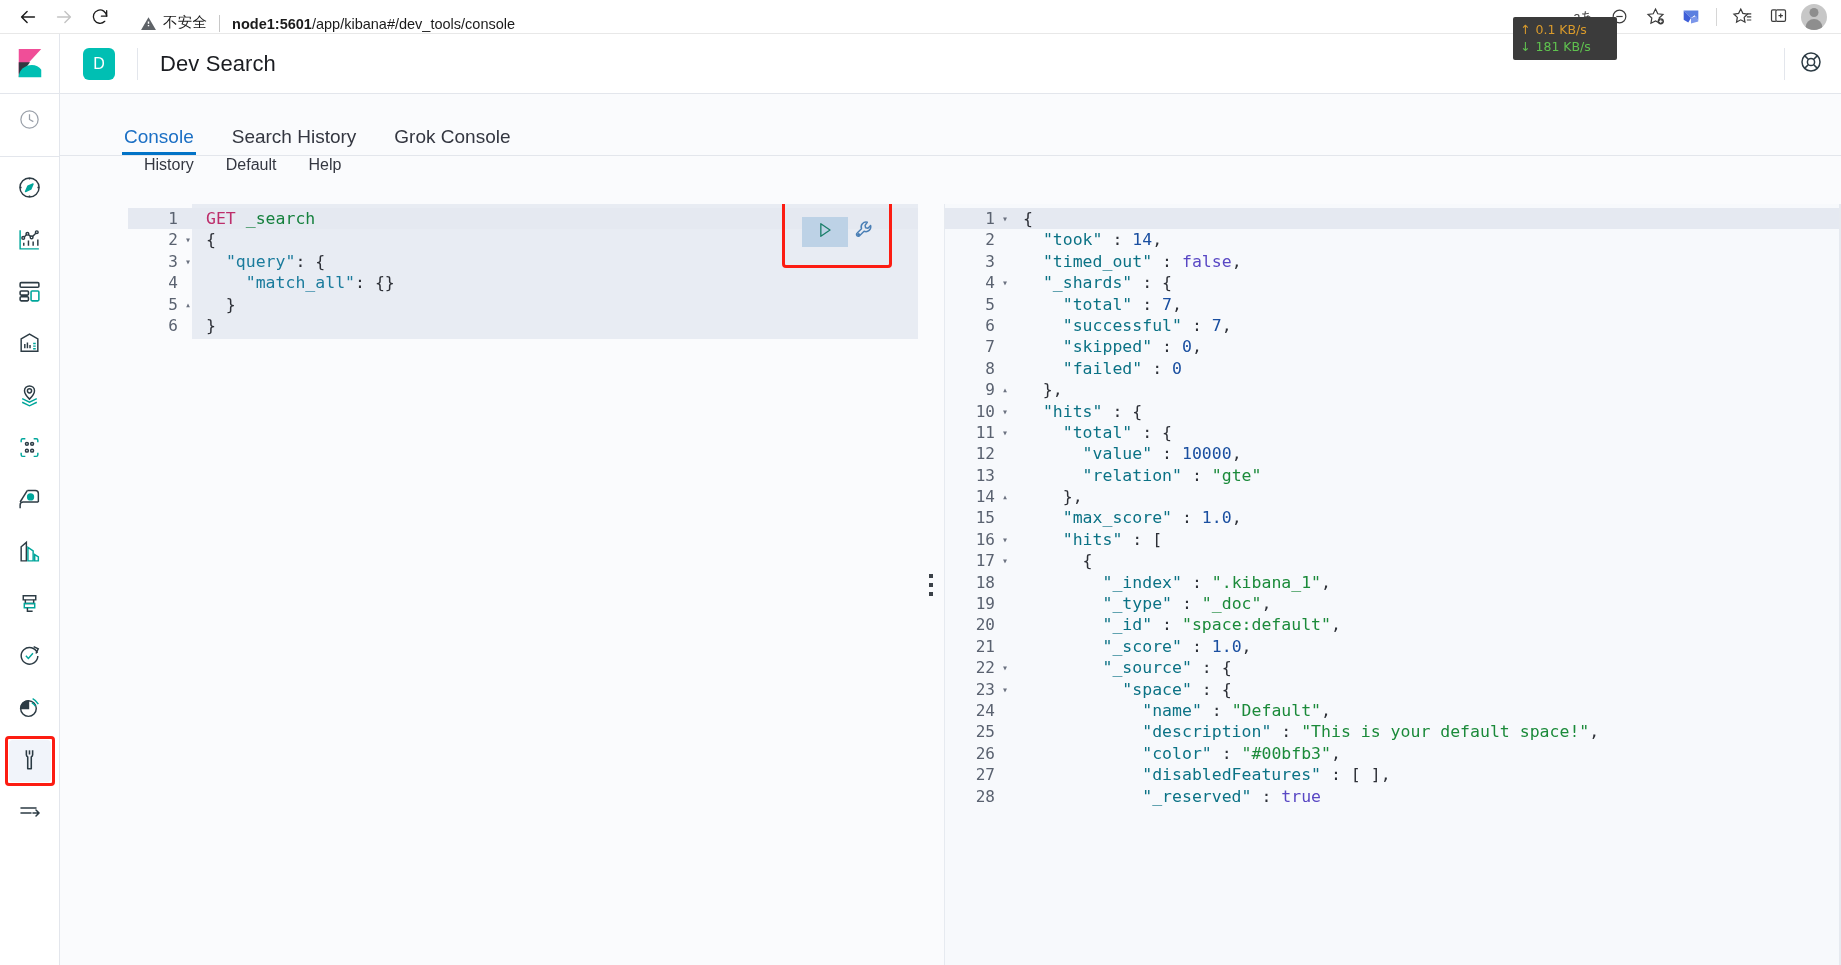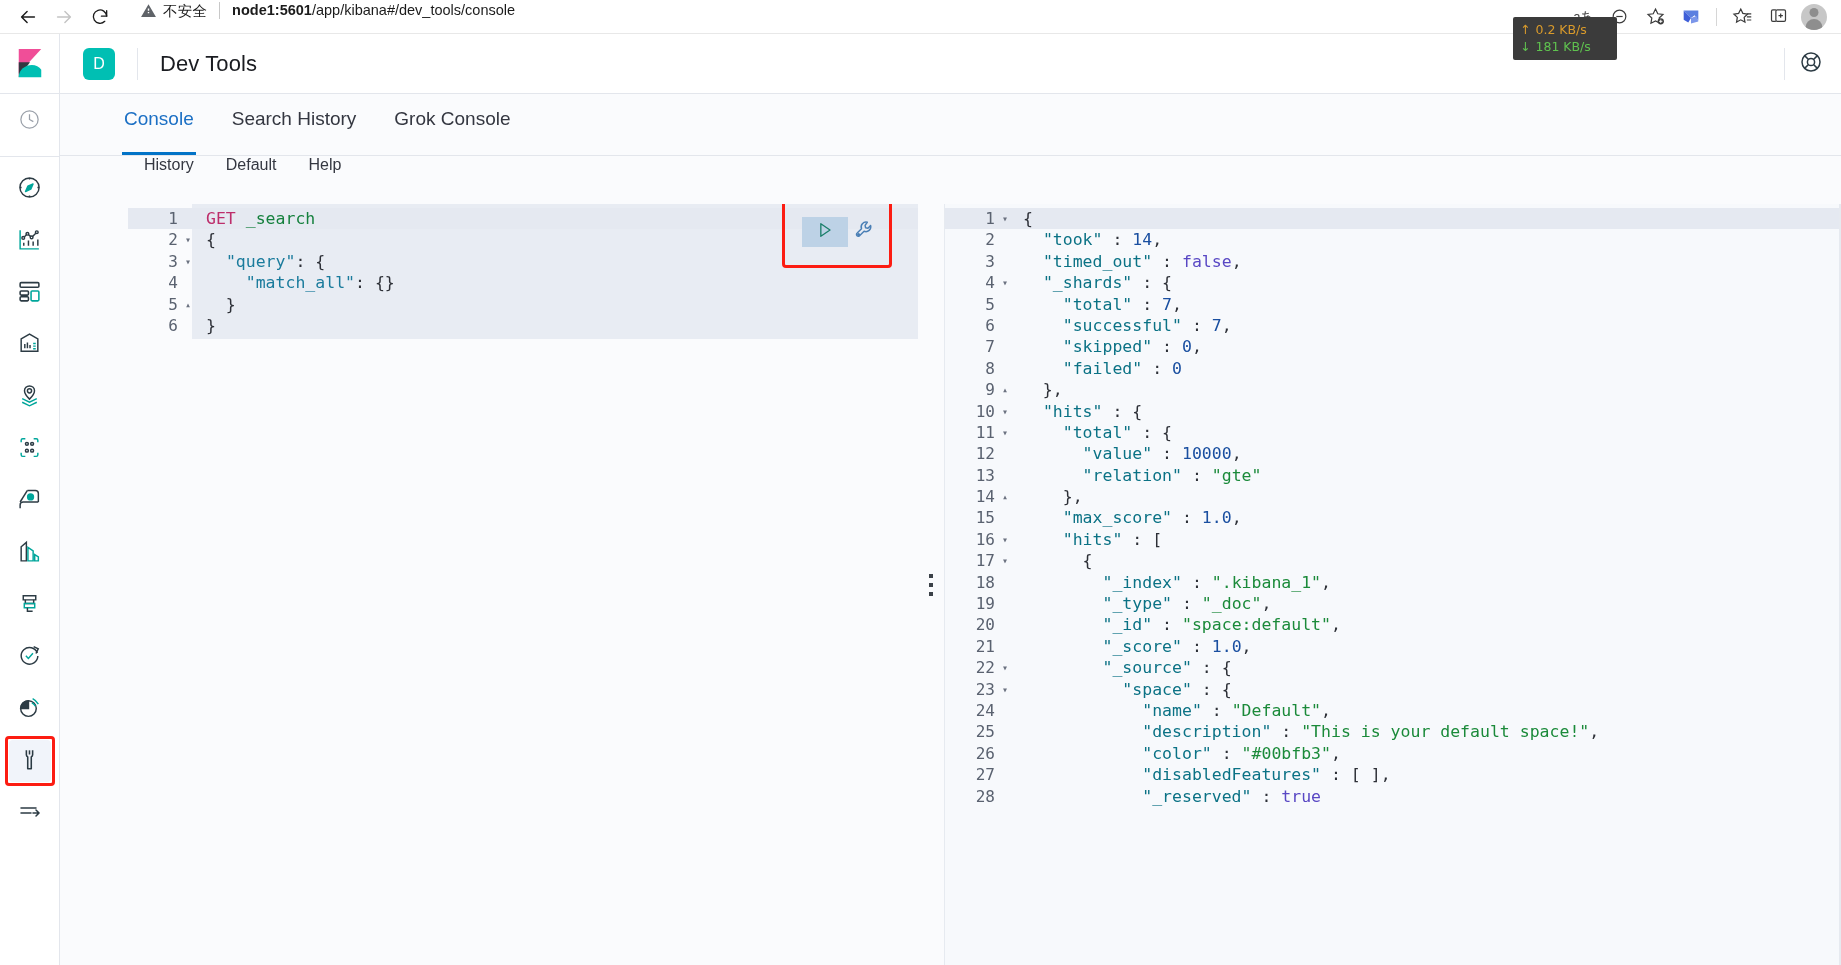--- a/index.html
+++ b/index.html
@@ -25,21 +25,21 @@
     display: flex; align-items: center; justify-content: center;
     color: #1c1c1c;
     flex: none;
   }
   .nav-btn.disabled { color: #c4c4c4; }
   .nav-btn svg { display: block; }
 
   .url-area {
     flex: 1;
     display: flex;
-    align-items: flex-start;
+    align-items: flex-end;
     height: 30px;
     margin-left: 12px;
     margin-right: 8px;
     background: #ffffff;
     border-radius: 4px;
     padding-left: 10px;
     font-size: 14.5px;
     color: #1b1b1b;
     position: relative;
   }
@@ -169,21 +169,21 @@
     height: 62px;
     display:flex; align-items: flex-end;
     padding-left: 62px;
     background: #fafbfd;
     border-bottom: 1px solid #e3e6ec;
     flex:none;
   }
   .kb-tab {
     font-size: 19px;
     color: #343741;
-    padding: 0 2px 22px 2px;
+    padding: 0 2px 4px 2px;
     margin-right: 34px;
     border-bottom: 3px solid transparent;
     white-space: nowrap;
     margin-top: 42px;
   }
   .kb-tab.active { color: #1b6fc4; border-bottom-color: #0273c7; }
 
   .kb-menu {
     height: 48px;
     display: flex; align-items: flex-start;
@@ -342,21 +342,21 @@
         </svg>
     </div>
     <div class="tb-icon">
       <div class="avatar-circle"></div>
     </div>
   </div>
 
   <div class="net-tooltip">
     <div class="net-row net-up">
       <span>↑</span>
-      <span>0.2 KB/s</span>
+      <span>0.1 KB/s</span>
     </div>
     <div class="net-row net-down">
       <span>↓</span>
       <span>181 KB/s</span>
     </div>
   </div>
 </div>
 
 <div class="kb-root">
 
@@ -519,21 +519,21 @@
           </svg>
       </span>
     </div>
   </div>
 
   <div class="kb-main">
 
     <div class="kb-header">
       <div class="space-avatar">D</div>
       <div class="hdr-sep"></div>
-      <div class="hdr-title">Dev Tools</div>
+      <div class="hdr-title">Dev Search</div>
       <div class="hdr-spacer"></div>
       <div class="hdr-right">
         <div class="hdr-sep"></div>
         <span>
           <svg width="24" height="24" viewBox="0 0 24 24" fill="none" stroke="#2c3b44" stroke-width="1.5">
               <circle cx="12" cy="12" r="9"></circle>
               <circle cx="12" cy="12" r="3.6"></circle>
               <path d="M5.6 5.6l3.9 3.9M18.4 5.6l-3.9 3.9M18.4 18.4l-3.9-3.9M5.6 18.4l3.9-3.9"></path>
             </svg>
         </span>

